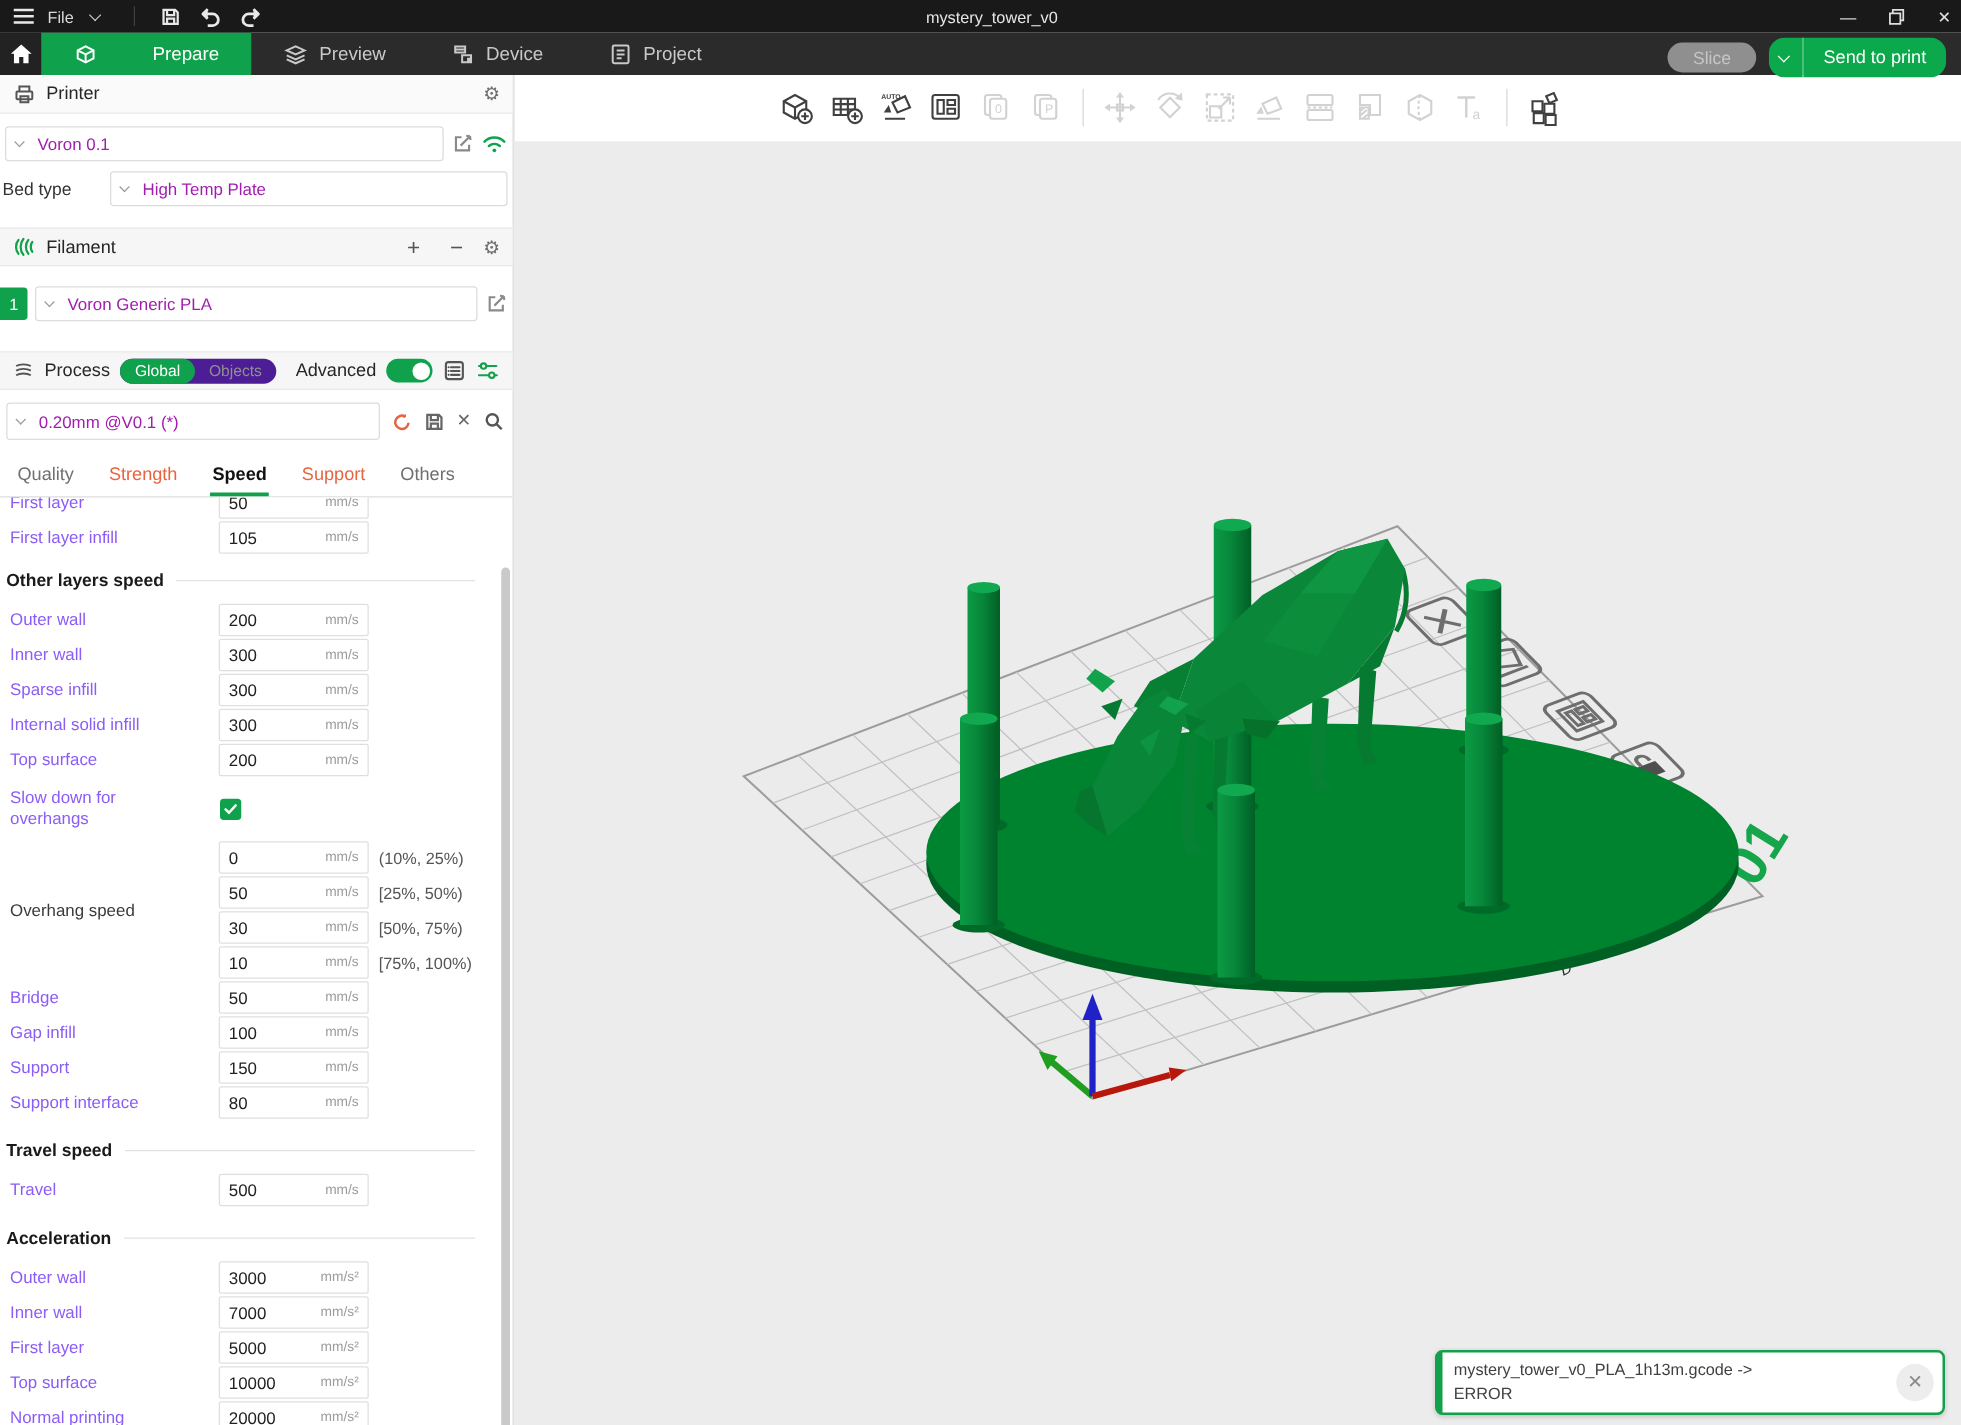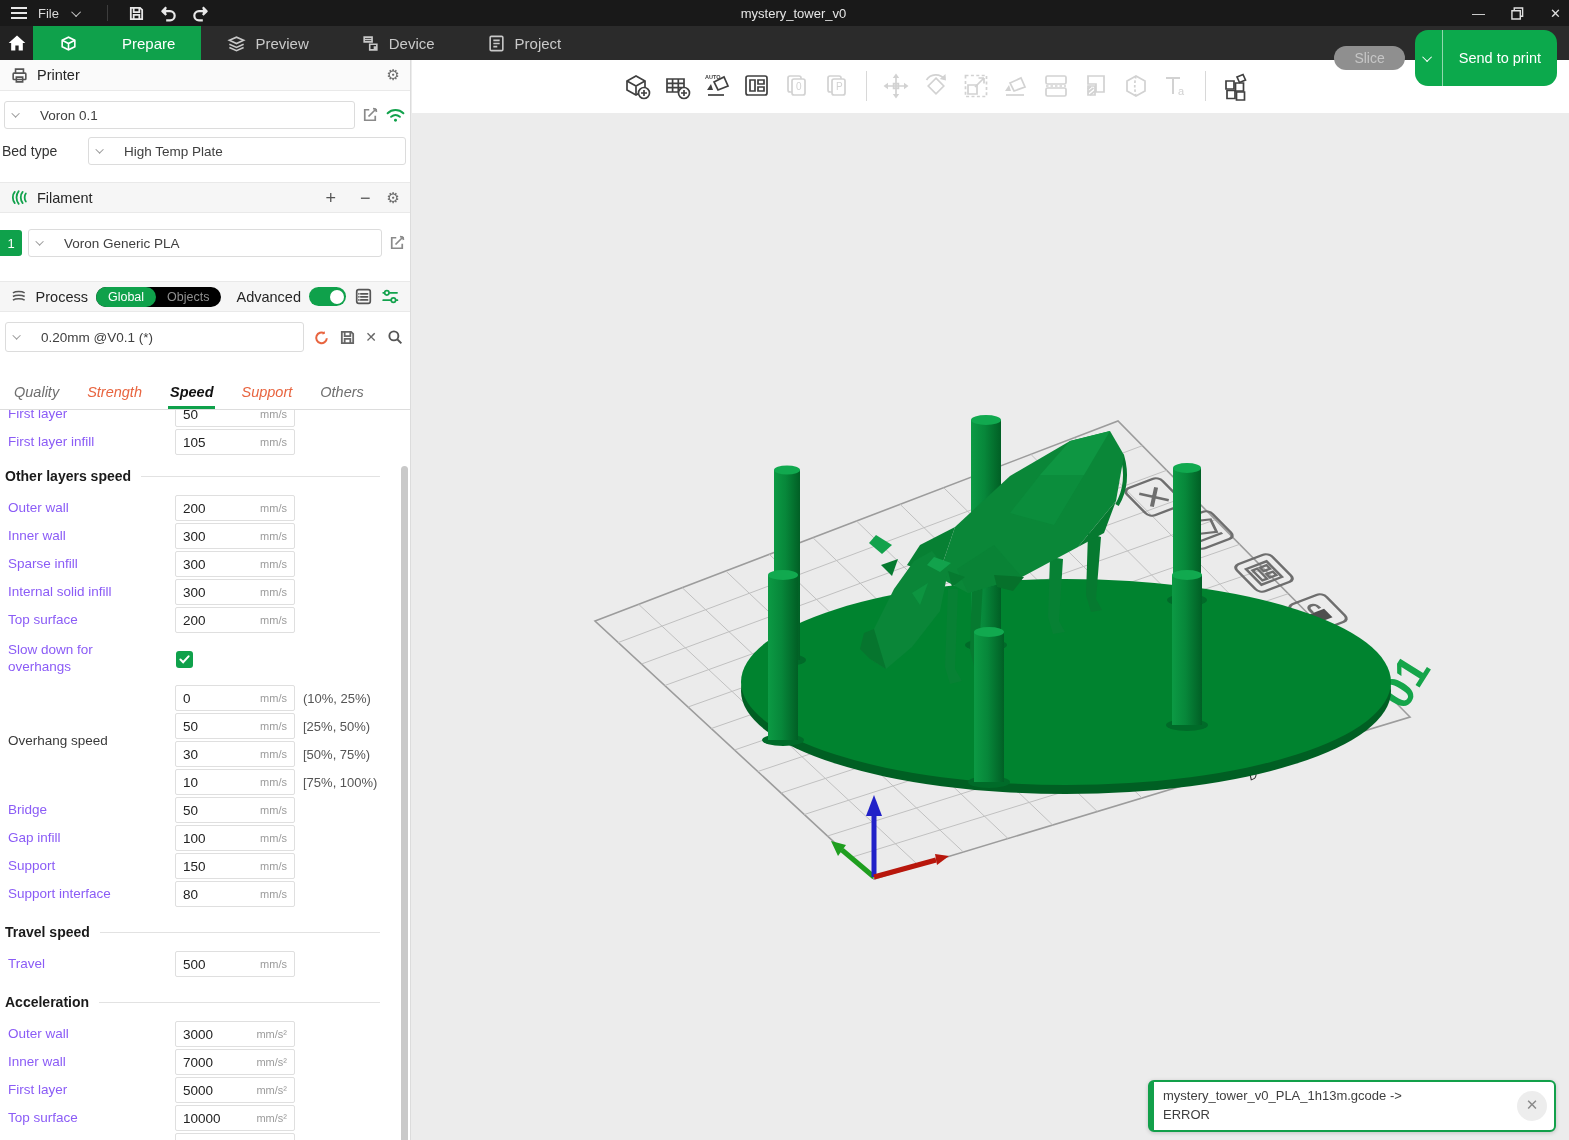--- a/index.html
+++ b/index.html
@@ -20,50 +20,50 @@
   
   .tabbar { position:absolute; left:0; top:26px; width:1569px; height:34px; background:#2B2B2B; display:flex; align-items:stretch; z-index:29; }
   .home-btn { width:33px; display:flex; align-items:center; justify-content:center; background:#222; cursor:pointer; }
   .nav-tab { display:flex; align-items:center; gap:9px; padding:0 26px; color:#C9C9C9; font-size:15px; cursor:pointer; }
   .nav-tab.active { background:#0FA14B; color:#FFF;gap:44px; }
   .nav-right { position:absolute; right:12px; top:30px; display:flex; align-items:center; gap:10px; z-index:31; }
   .slice-btn { background:#8F8F8F; color:#C6C6C6; font-size:14px; border-radius:13px; padding:4px 20px; cursor:default; }
   .send-btn { display:flex; align-items:stretch; border-radius:13px; overflow:hidden; cursor:pointer; }
   .send-chev { background:#0CA94C; display:flex; align-items:center; padding:0 10px; border-right:1px solid rgba(255,255,255,.55); }
   .send-chev .chev{ border-color:#fff; }
-  .send-label { background:#0CA94C; color:#fff; font-size:14.5px; display:flex; align-items:center; padding:20px 16px; }
+  .send-label { background:#0CA94C; color:#fff; font-size:14.5px; display:flex; align-items:center; padding:8px 16px; }
 
   
   .panel { position:absolute; left:0; top:60px; width:411px; height:1080px; background:#FFF; border-right:1px solid #DCDCDC; display:flex; flex-direction:column; z-index:10; }
   .sec-head { height:31px; display:flex; align-items:center; gap:8px; padding:0 10px; background:#F6F6F6; border-top:1px solid #E9E9E9; border-bottom:1px solid #E9E9E9; flex:0 0 auto; }
   .sec-head.first { background:#FAFAFA; border-top:none; }
   .sec-title { font-size:14.5px; color:#262626; }
   .sec-spacer { flex:1; }
   .gear { font-family:"DejaVu Sans",sans-serif; color:#6d6d6d; font-size:15px; cursor:pointer; }
   .plusminus { font-size:18px; color:#555; cursor:pointer; padding:0 8px; line-height:1; }
   .selrow { display:flex; align-items:center; margin:10px 4px 0 4px; gap:6px; flex:0 0 auto; }
-  .select { flex:1; height:28px; border:1px solid #DCDCDC; border-radius:3px; background:#fff; display:flex; align-items:center; gap:20px; padding:0 9px; font-size:13.5px; color:#404040; cursor:pointer; }
+  .select { flex:1; height:28px; border:1px solid #DCDCDC; border-radius:3px; background:#fff; display:flex; align-items:center; gap:10px; padding:0 9px; font-size:13.5px; color:#a21caf; cursor:pointer; }
   .select .chev { border-color:#9a9a9a; width:6px; height:6px; }
   .bedrow { display:flex; align-items:center; margin:8px 4px 0 2px; gap:8px; flex:0 0 auto; }
   .bedrow .lbl { font-size:14px; color:#333; width:78px; flex:0 0 auto; }
   .fil-row { display:flex; align-items:center; margin:16px 4px 0 0; gap:6px; flex:0 0 auto; }
   .fil-badge { width:22px; height:26px; background:#0FA14B; color:#fff; font-size:13px; display:flex; align-items:center; justify-content:center; border-radius:0 3px 3px 0; }
-  .scope-pill { display:flex; background:#000000; border-radius:12px; align-items:flex-end; cursor:pointer; }
+  .scope-pill { display:flex; background:#4c1d95; border-radius:12px; align-items:flex-end; cursor:pointer; }
   .scope-on { background:#0FA14B; color:#fff; border-radius:12px; font-size:12.5px; padding:3px 12px; }
   .scope-off { color:#8F8F8F; font-size:12.5px; padding:3px 11px; }
   .adv-label { font-size:14.5px; color:#262626; }
   .toggle { width:37px; height:19px; background:#0FA14B; border-radius:10px; position:relative; cursor:pointer; flex:0 0 auto; }
   .toggle i { position:absolute; right:2.5px; top:2.5px; width:14px; height:14px; border-radius:50%; background:#fff; }
   .prof-row { display:flex; align-items:center; margin:10px 6px 0 5px; gap:9px; flex:0 0 auto; }
   .prof-row .select { height:30px; }
   .ico-btn { display:flex; align-items:center; justify-content:center; cursor:pointer; flex:0 0 auto; }
   .xchar { font-family:"DejaVu Sans",sans-serif; color:#666; font-size:14px; }
 
   
-  .ptabs { display:flex; align-items:flex-end; gap:0; margin-top:26px; height:32px; border-bottom:1px solid #DDD; flex:0 0 auto;font-style:italic; }
+  .ptabs { display:flex; align-items:flex-end; gap:0; margin-top:14px; height:32px; border-bottom:1px solid #DDD; flex:0 0 auto; }
   .ptab { font-size:14.5px; color:#6F6F6F; padding:6px 14px 9px 14px; position:relative; cursor:pointer; white-space:nowrap; }
   .ptab.mod { color:#E8643F; }
   .ptab.active { color:#111; font-weight:bold; }
   .ptab.active::after { content:""; position:absolute; left:12px; right:12px; bottom:0; height:3px; background:#0FA14B; }
 
   
   .scrollarea { flex:1; overflow:hidden; position:relative; }
   .scontent { margin-top:-10px; padding:0 14px 0 8px; }
   .srow { height:28px; display:flex; align-items:center; }
   .slabel { width:167px; flex:0 0 auto; font-size:13.5px; color:#8b5cf6; line-height:1.25; }

